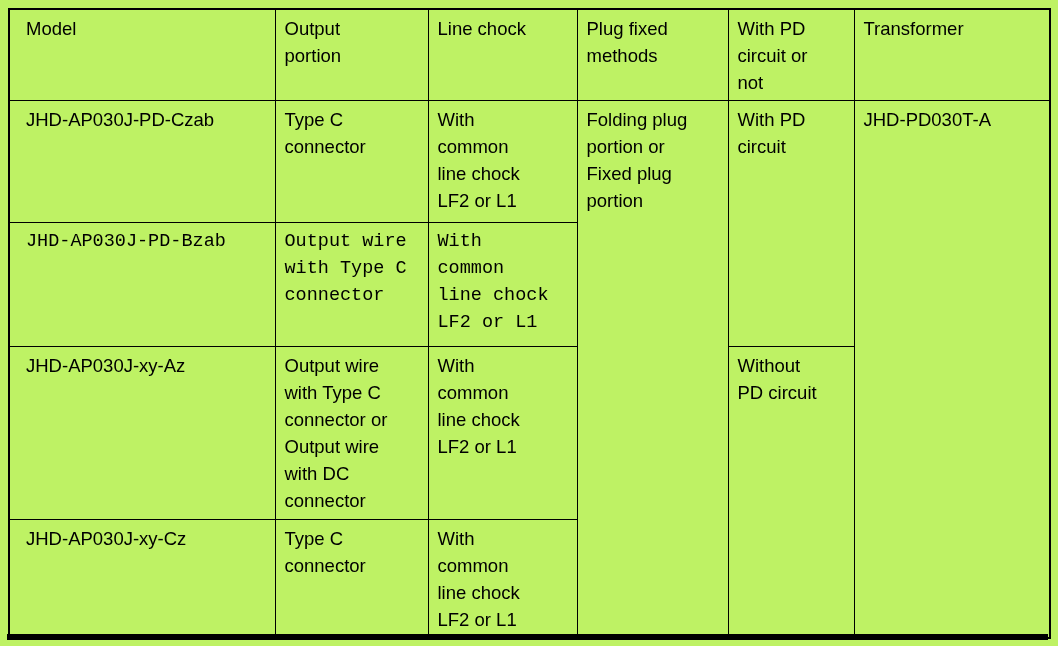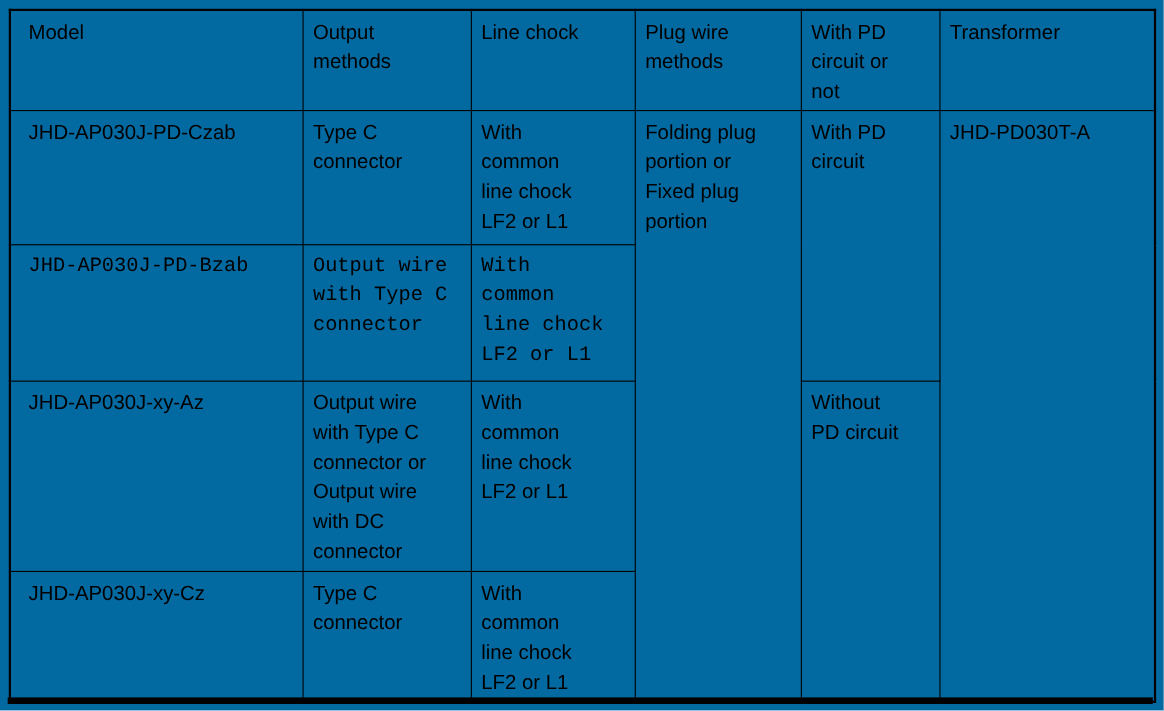--- a/index.html
+++ b/index.html
@@ -4,21 +4,21 @@
 <style>
   html, body {
     margin: 0;
     padding: 0;
     background: #ffffff;
   }
   .page {
     position: relative;
     width: 1058px;
     height: 646px;
-    background: #0369a1;
+    background: #bef264;
     overflow: hidden;
     font-family: "Liberation Sans", sans-serif;
   }
   table.spec-table {
     position: absolute;
     left: 8px;
     top: 8px;
     width: 1041px;
     table-layout: fixed;
     border-collapse: collapse;
@@ -66,23 +66,23 @@
       <col style="width:153px">
       <col style="width:149px">
       <col style="width:151px">
       <col style="width:126px">
       <col style="width:196px">
     </colgroup>
     <thead>
       <tr class="hdr">
         <th class="col-model">Model</th>
         <th>Output
-methods</th>
+portion</th>
         <th>Line chock</th>
-        <th>Plug wire
+        <th>Plug fixed
 methods</th>
         <th>With PD
 circuit or
 not</th>
         <th>Transformer</th>
       </tr>
     </thead>
     <tbody>
       <tr class="row-1">
         <td class="col-model">JHD-AP030J-PD-Czab</td>

